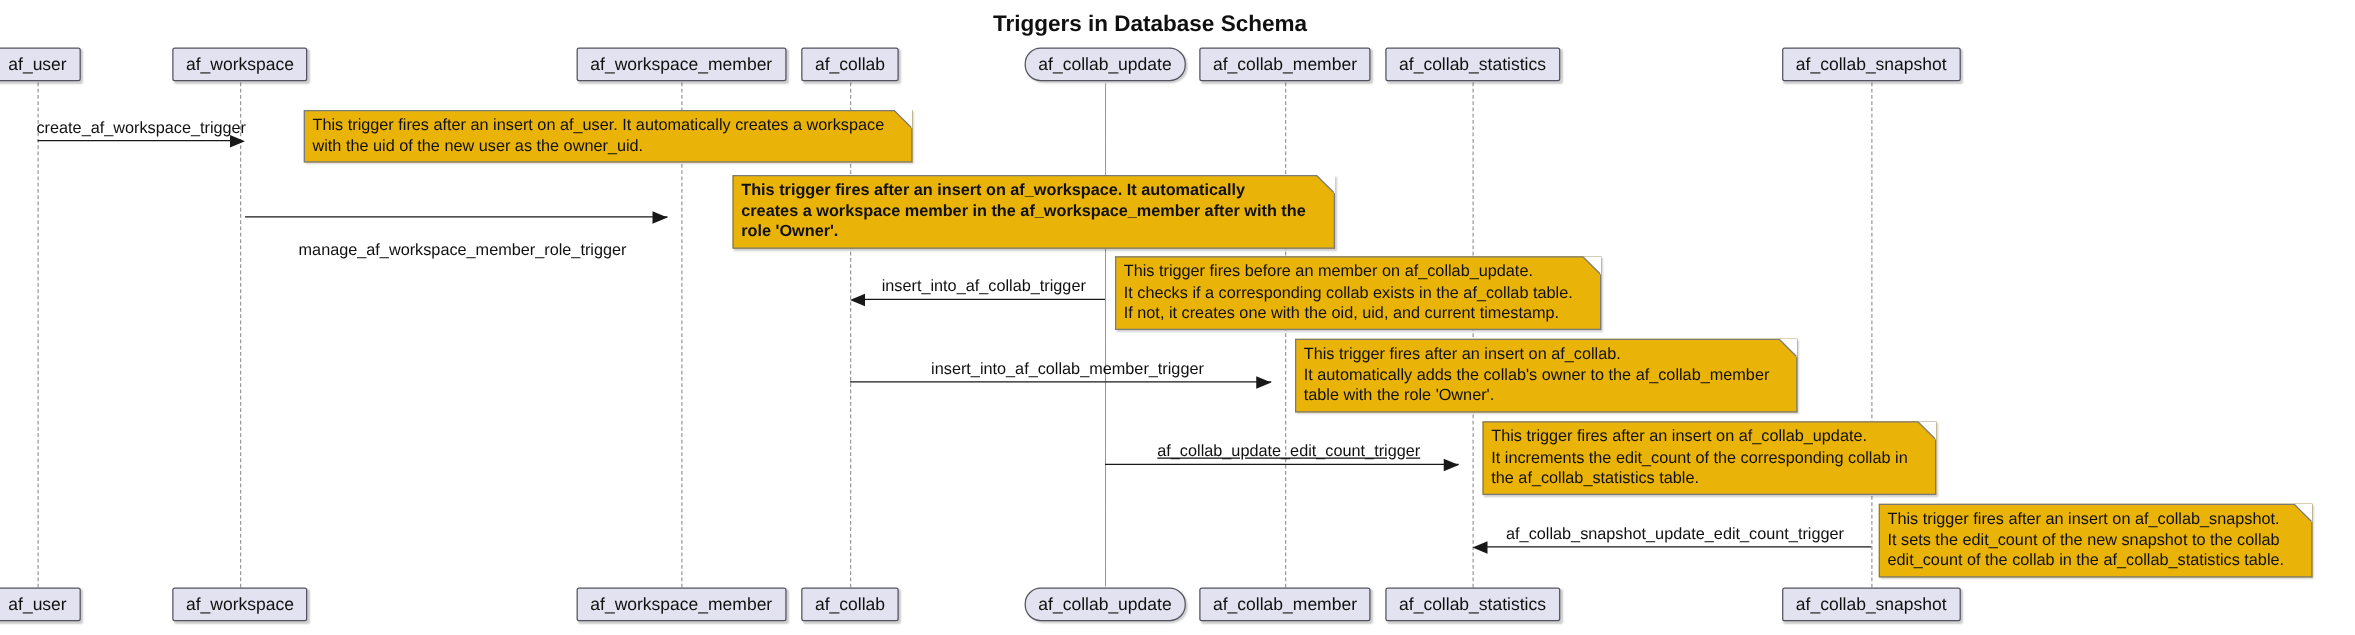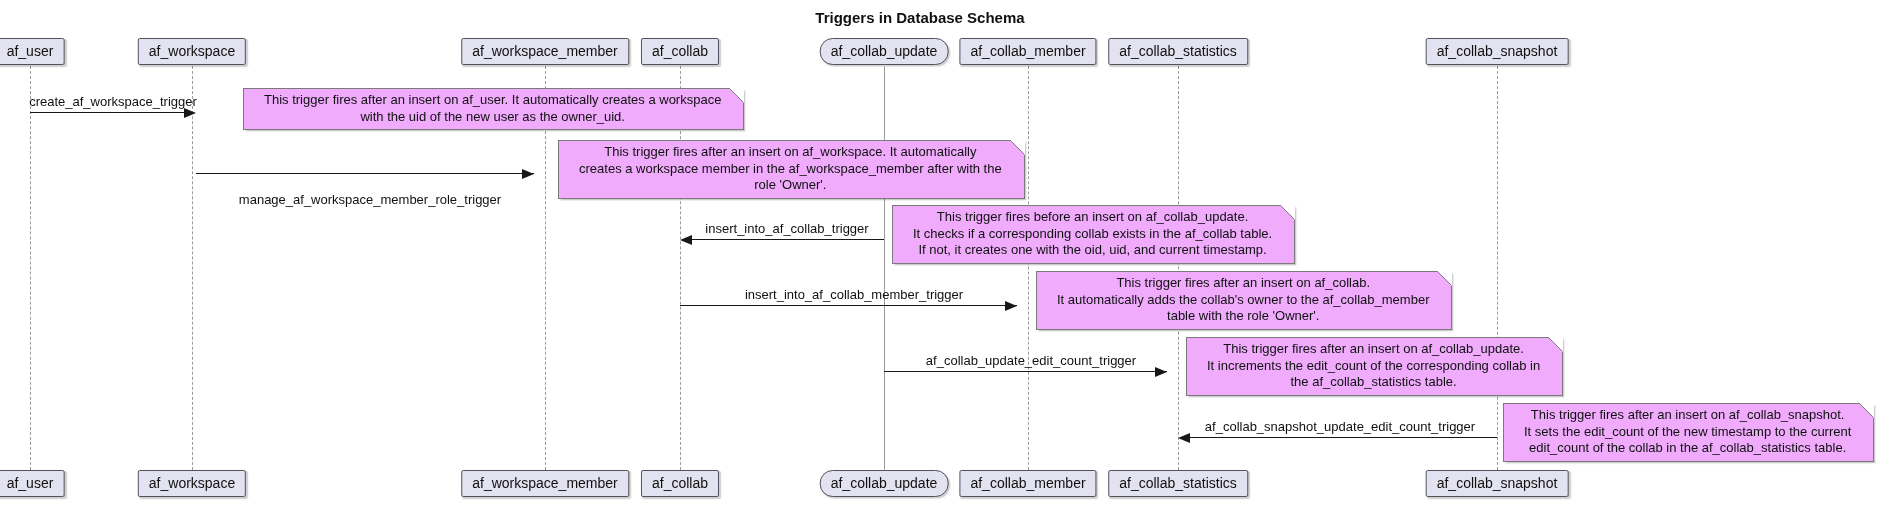--- a/index.html
+++ b/index.html
@@ -1,46 +1,46 @@
 <!DOCTYPE html>
 <html><head>
 <meta charset="utf-8">
 <style>
   html,body{margin:0;padding:0;background:#ffffff;}
   .diagram{position:relative;width:1884px;height:508px;background:#ffffff;
            font-family:"Liberation Sans", sans-serif;color:#101010;overflow:hidden;}
   .title{position:absolute;left:920px;top:9px;transform:translateX(-50%);
-         font-size:15px;font-weight:bold;white-space:nowrap;}
+         font-size:18px;font-weight:bold;white-space:nowrap;}
   .part{position:absolute;transform:translateX(-50%);background:#E2E2F0;
         border:1px solid #53535F;border-radius:2px;padding:4px 10px 5px;
         font-size:14px;white-space:nowrap;box-shadow:1.5px 1.5px 1.5px rgba(0,0,0,.2);}
   .pt{top:38px;} .pb{top:470px;}
   .p1{left:30px;}.p2{left:192px;}.p3{left:545px;}.p4{left:680px;}
   .p5{left:884px;border-radius:13px;}.p6{left:1028px;}.p7{left:1178px;}.p8{left:1497px;}
   .lifeline{position:absolute;top:66px;height:404px;width:0;border-left:1px dashed #9a9a9a;}
   .mline{position:absolute;height:0;border-top:1.5px solid #181818;}
   .mhead-r{position:absolute;width:0;height:0;border-left:12px solid #181818;
            border-top:5px solid transparent;border-bottom:5px solid transparent;}
   .mhead-l{position:absolute;width:0;height:0;border-right:12px solid #181818;
            border-top:5px solid transparent;border-bottom:5px solid transparent;}
   .mlabel{position:absolute;transform:translateX(-50%);font-size:13px;white-space:nowrap;}
-  .note{position:absolute;background:#f0abfc;border:1px solid #7a7a7a;
-        padding:3px 22px 4px 20px;font-size:13px;line-height:16.5px;width:max-content;
-        box-shadow:1.5px 1.5px 1.5px rgba(0,0,0,.2);text-align:center;}
+  .note{position:absolute;background:#eab308;border:1px solid #7a7a7a;
+        padding:3px 22px 4px 6px;font-size:13px;line-height:16.5px;width:max-content;
+        box-shadow:1.5px 1.5px 1.5px rgba(0,0,0,.2);}
   .note .nline{white-space:pre;}
   .fold{position:absolute;top:-1px;right:-1px;}
   
   .m1l{left:30px;top:112px;width:155px;} .m1h{left:184px;top:108px;} .m1t{left:113px;top:94px;}
   .m2l{left:196px;top:173px;width:338px;}.m2h{left:522px;top:169px;} .m2t{left:370px;top:155px;margin-top:37px;}
   .m3l{left:691px;top:239px;width:193px;}.m3h{left:680px;top:235px;} .m3t{left:787px;top:221px;}
   .m4l{left:680px;top:305px;width:337px;}.m4h{left:1005px;top:301px;}.m4t{left:854px;top:287px;}
-  .m5l{left:884px;top:371px;width:283px;}.m5h{left:1155px;top:367px;}.m5t{left:1031px;top:353px;}
+  .m5l{left:884px;top:371px;width:283px;}.m5h{left:1155px;top:367px;}.m5t{left:1031px;top:353px;text-decoration:underline;}
   .m6l{left:1189px;top:437px;width:308px;}.m6h{left:1178px;top:433px;}.m6t{left:1340px;top:419px;}
   
-  .n1{left:243px;top:88px;} .n2{left:558px;top:140px;} .n3{left:892px;top:205px;}
+  .n1{left:243px;top:88px;} .n2{left:586px;top:140px;font-weight:bold;} .n3{left:892px;top:205px;}
   .n4{left:1036px;top:271px;}.n5{left:1186px;top:337px;}.n6{left:1503px;top:403px;}
 </style>
 </head>
 <body>
 
 <div class="diagram">
 
   <div class="title">Triggers in Database Schema</div>
 
   <div class="lifeline p1"></div>
@@ -112,21 +112,21 @@
     <div class="nline">This trigger fires after an insert on af_workspace. It automatically</div>
     <div class="nline">creates a workspace member in the af_workspace_member after with the</div>
     <div class="nline">role 'Owner'.</div>
   </div>
 
   <div class="note n3">
     <svg class="fold" width="15" height="15">
       <path d="M0 0 H15 V15 Z" fill="#ffffff"></path>
       <path d="M0 0 L14 14" stroke="#7a7a7a" stroke-width="1" fill="none"></path>
     </svg>
-    <div class="nline">This trigger fires before an insert on af_collab_update.</div>
+    <div class="nline">This trigger fires before an member on af_collab_update.</div>
     <div class="nline">It checks if a corresponding collab exists in the af_collab table.</div>
     <div class="nline">If not, it creates one with the oid, uid, and current timestamp.</div>
   </div>
 
   <div class="note n4">
     <svg class="fold" width="15" height="15">
       <path d="M0 0 H15 V15 Z" fill="#ffffff"></path>
       <path d="M0 0 L14 14" stroke="#7a7a7a" stroke-width="1" fill="none"></path>
     </svg>
     <div class="nline">This trigger fires after an insert on af_collab.</div>
@@ -143,17 +143,17 @@
     <div class="nline">It increments the edit_count of the corresponding collab in</div>
     <div class="nline">the af_collab_statistics table.</div>
   </div>
 
   <div class="note n6">
     <svg class="fold" width="15" height="15">
       <path d="M0 0 H15 V15 Z" fill="#ffffff"></path>
       <path d="M0 0 L14 14" stroke="#7a7a7a" stroke-width="1" fill="none"></path>
     </svg>
     <div class="nline">This trigger fires after an insert on af_collab_snapshot.</div>
-    <div class="nline">It sets the edit_count of the new timestamp to the current</div>
+    <div class="nline">It sets the edit_count of the new snapshot to the collab</div>
     <div class="nline">edit_count of the collab in the af_collab_statistics table.</div>
   </div>
 
 </div>
 
 </body></html>

